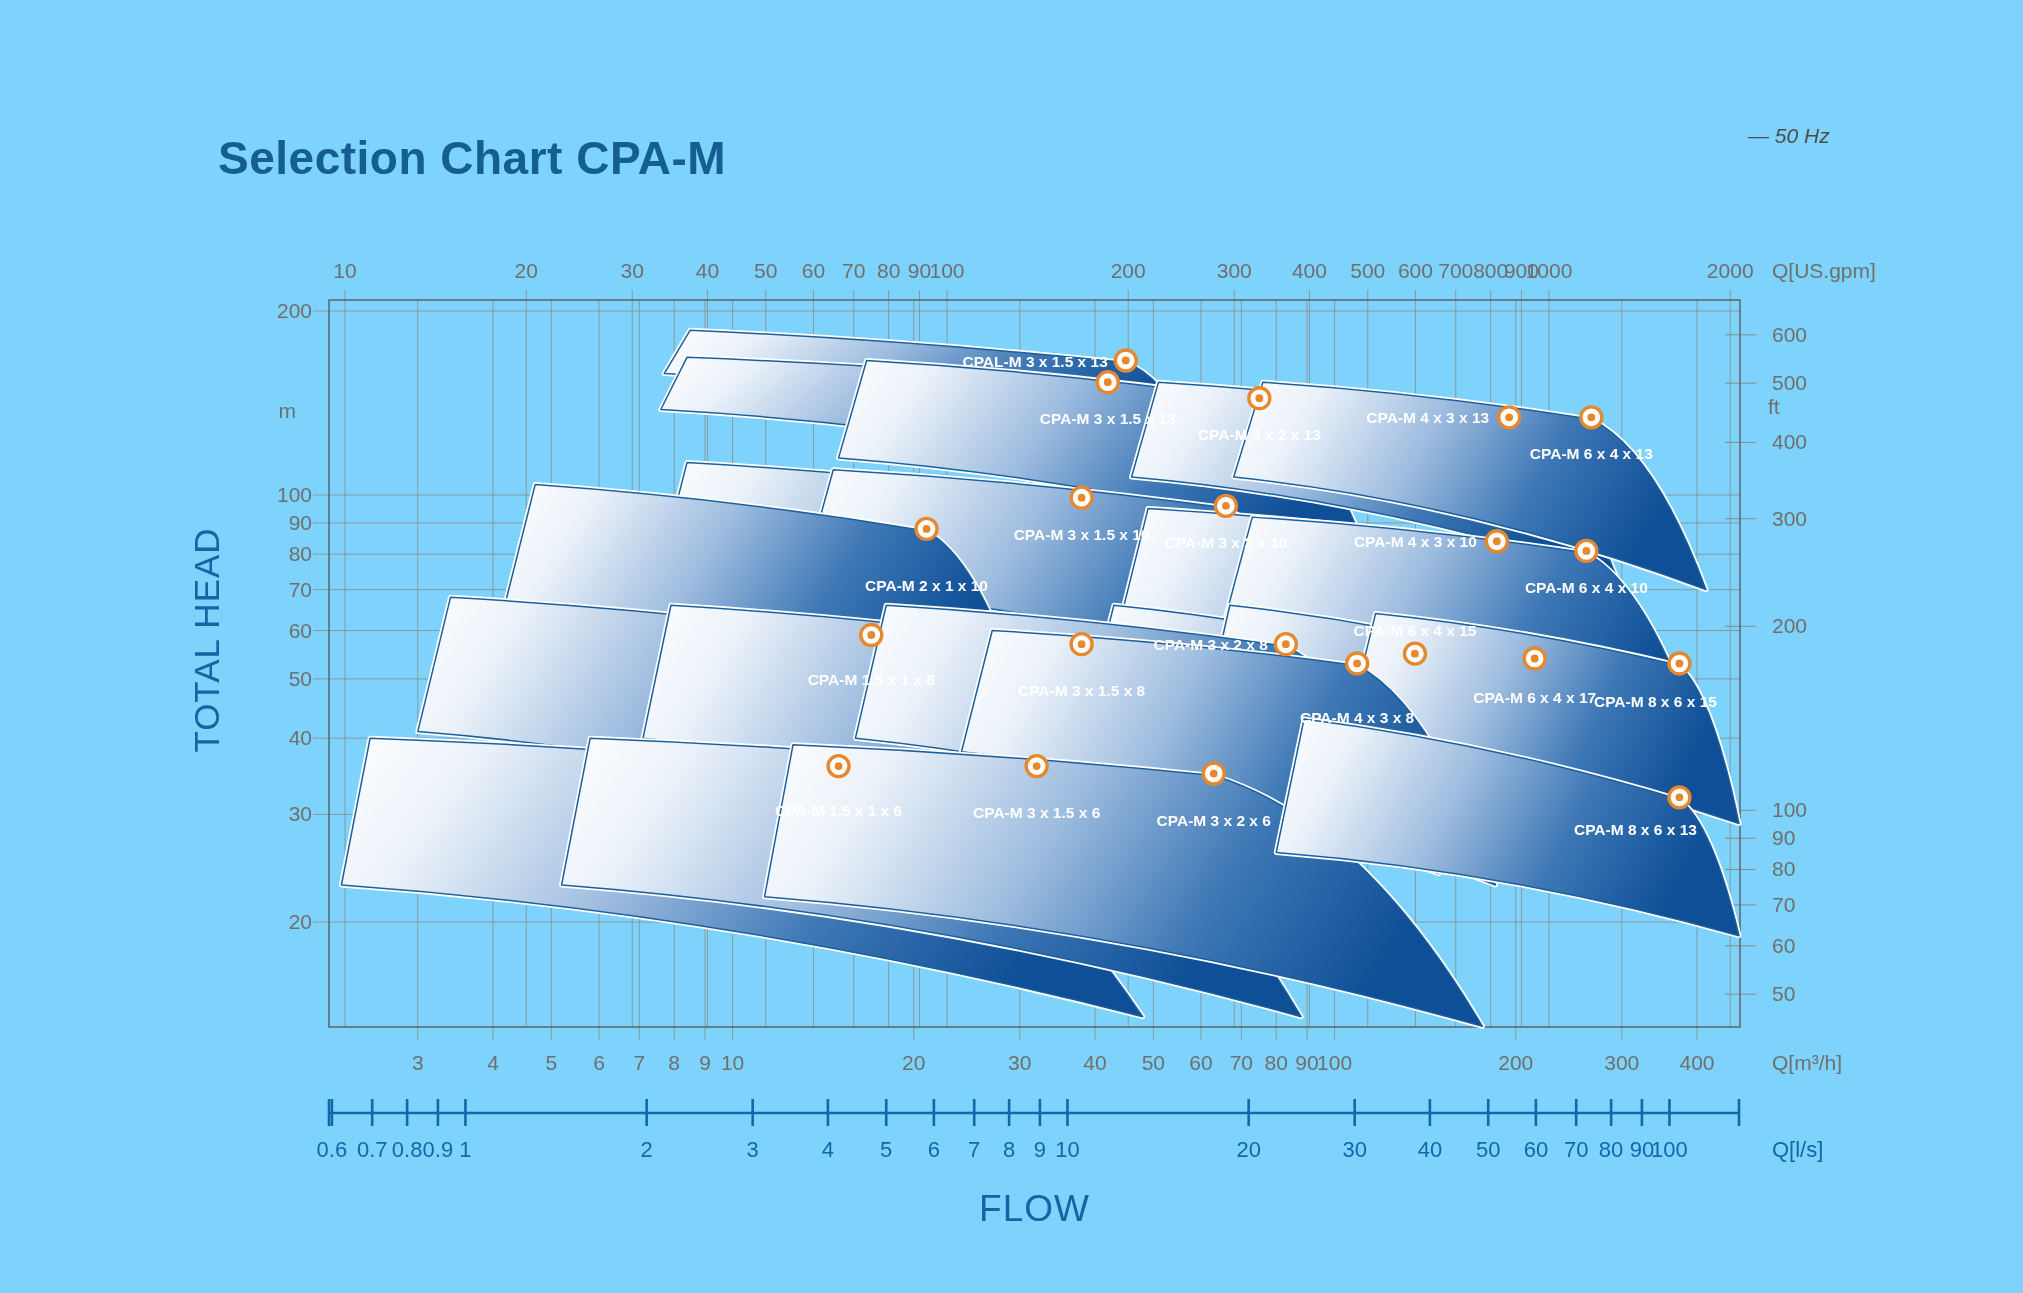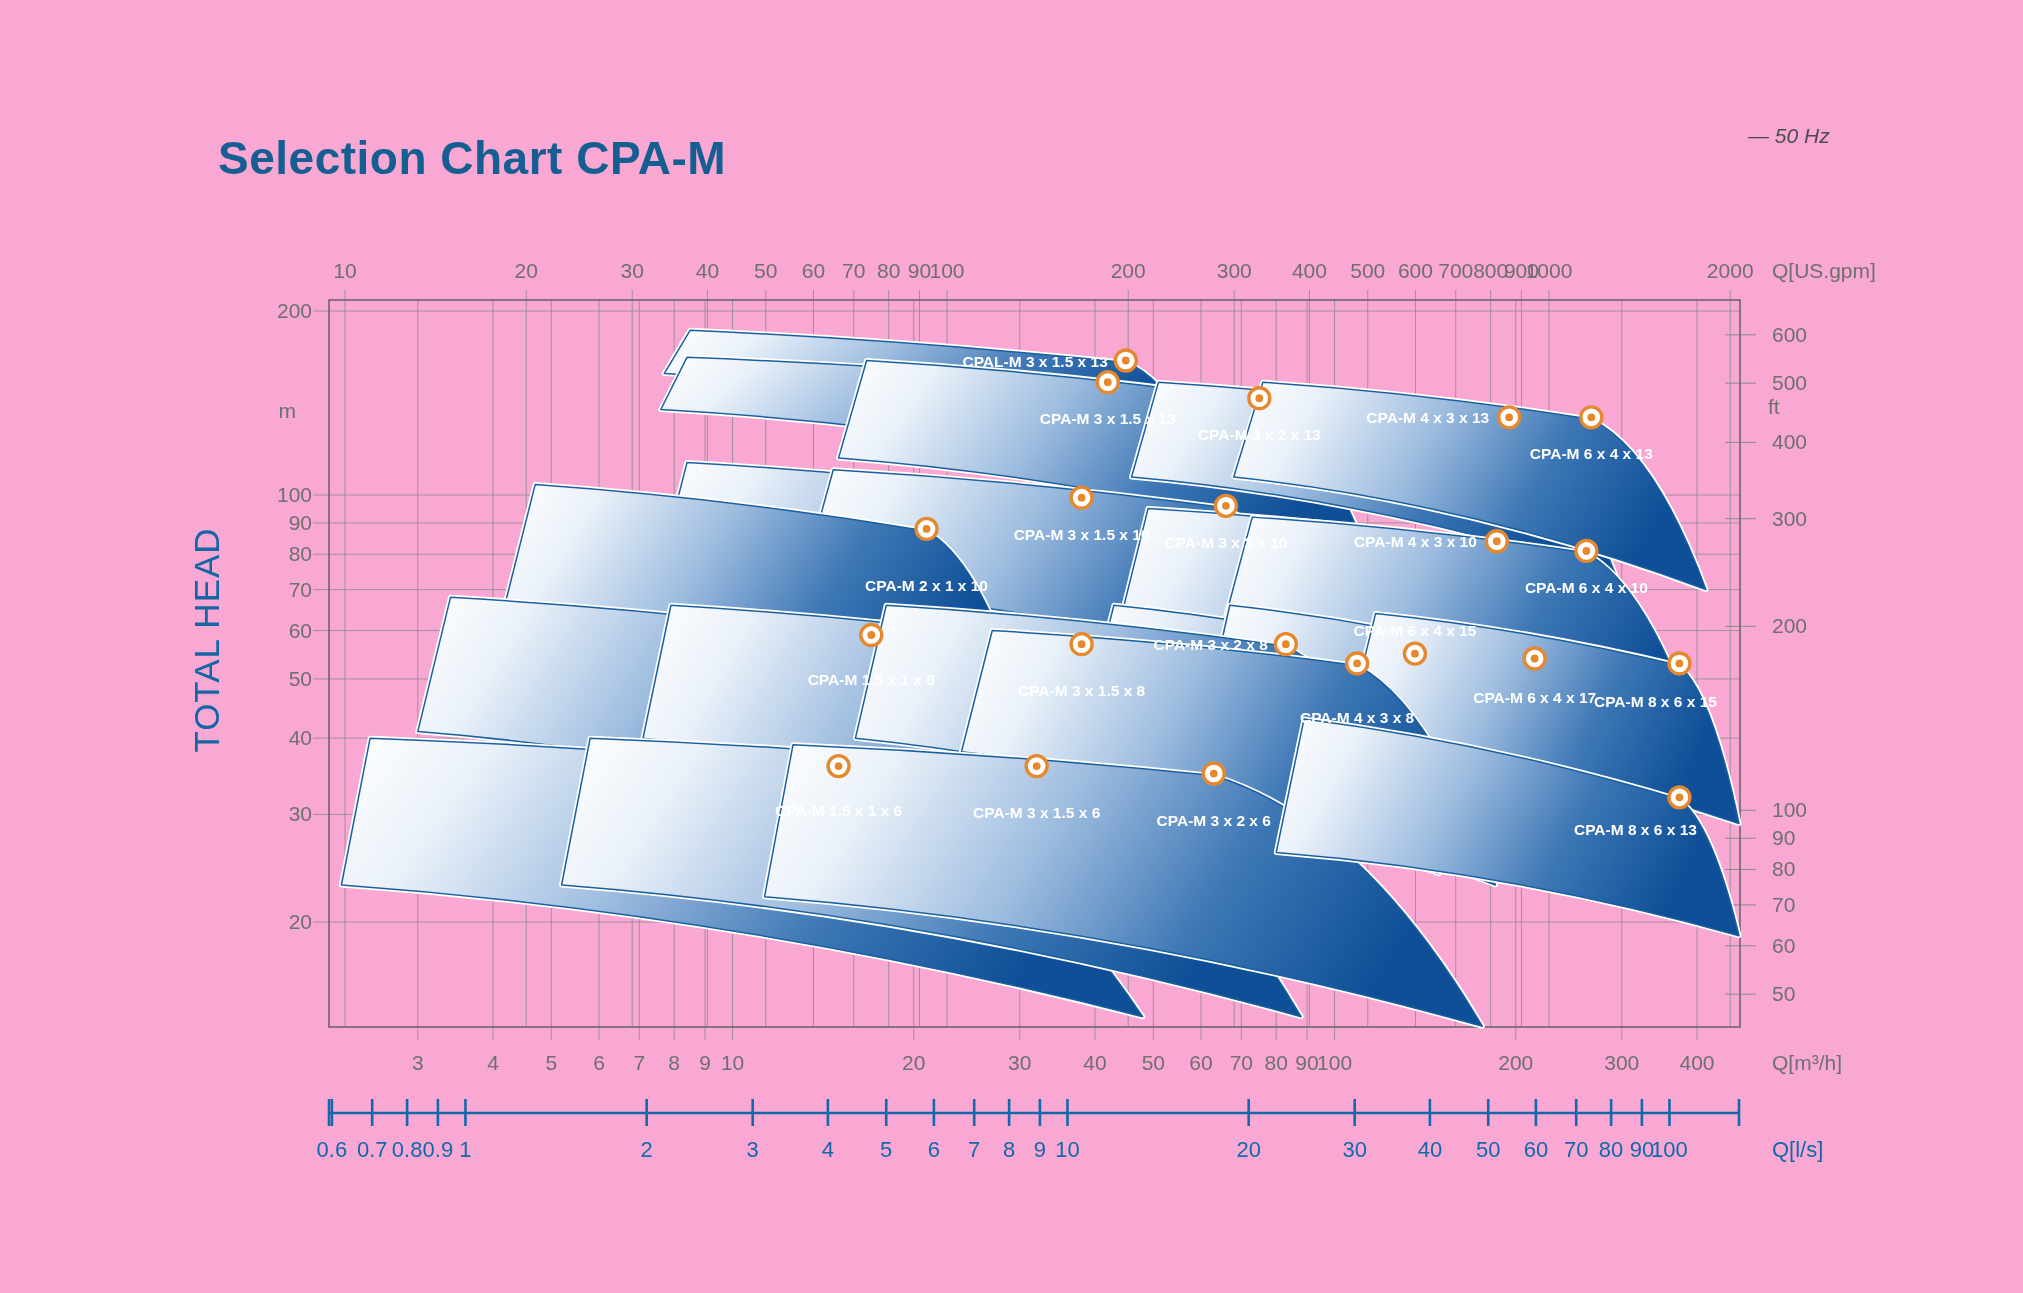--- a/index.html
+++ b/index.html
@@ -1,16 +1,16 @@
 <!DOCTYPE html>
 <html><head>
 <meta charset="utf-8">
 <style>
   html,body{margin:0;padding:0;background:#fff;}
-  .stage{position:relative;width:2023px;height:1293px;background:#f9a8d4;overflow:hidden;
+  .stage{position:relative;width:2023px;height:1293px;background:#7dd3fc;overflow:hidden;
          font-family:"Liberation Sans",sans-serif;}
   .page-title{position:absolute;left:218px;top:100px;font-size:46px;font-weight:bold;
               color:#155e92;letter-spacing:0.5px;white-space:nowrap;}
   .freq-label{position:absolute;left:1748px;top:124px;font-size:21px;color:#4d4d4d;white-space:nowrap;font-style:italic;}
   .flow-label{position:absolute;left:329px;width:1411px;top:1188px;text-align:center;
               font-size:37px;color:#1565a5;letter-spacing:1px;}
   .head-label{position:absolute;left:207px;top:640px;transform:translate(-50%,-50%) rotate(-90deg);
               font-size:35px;color:#1565a5;letter-spacing:1px;white-space:nowrap;}
   svg.chart{position:absolute;left:0;top:0;}
   text{font-family:"Liberation Sans",sans-serif;}
@@ -359,14 +359,15 @@
         <text x="1576.200410750209" y="1157" fill="#1268a8" font-size="22" text-anchor="middle">70</text>
         <line x1="1611.1115628307764" y1="1099" x2="1611.1115628307764" y2="1126" stroke="#1268a8" stroke-width="2.6"></line>
         <text x="1611.1115628307764" y="1157" fill="#1268a8" font-size="22" text-anchor="middle">80</text>
         <line x1="1641.9053813441" y1="1099" x2="1641.9053813441" y2="1126" stroke="#1268a8" stroke-width="2.6"></line>
         <text x="1641.9053813441" y="1157" fill="#1268a8" font-size="22" text-anchor="middle">90</text>
         <line x1="1669.4513906616262" y1="1099" x2="1669.4513906616262" y2="1126" stroke="#1268a8" stroke-width="2.6"></line>
         <text x="1669.4513906616262" y="1157" fill="#1268a8" font-size="22" text-anchor="middle">100</text>
         <text x="1772" y="1157" fill="#1268a8" font-size="22">Q[l/s]</text>
       </g>
     </svg>
+  <div class="flow-label">FLOW</div>
   <div class="head-label">TOTAL HEAD</div>
 </div>
 
 </body></html>

